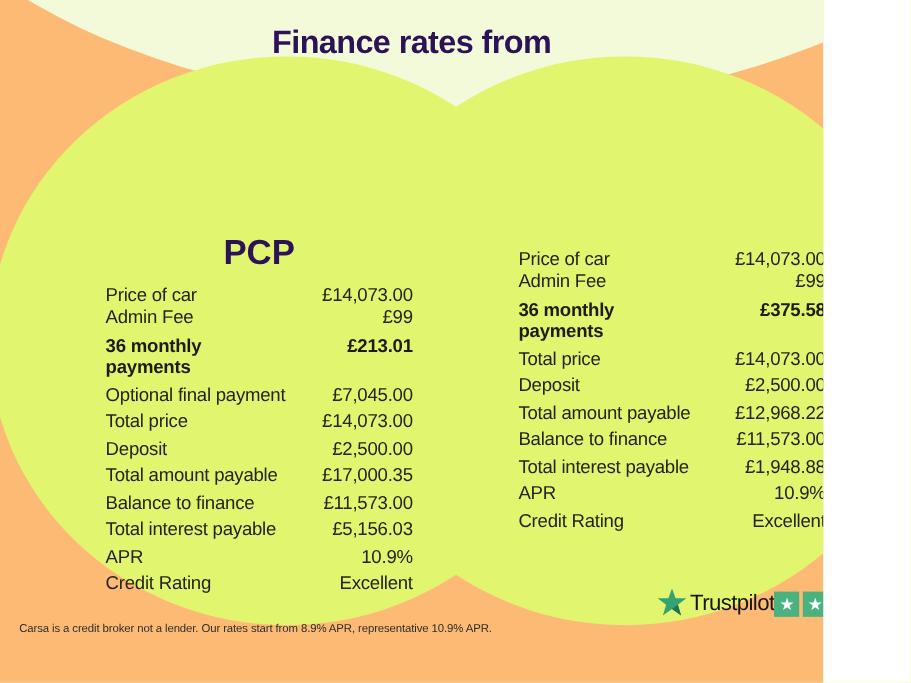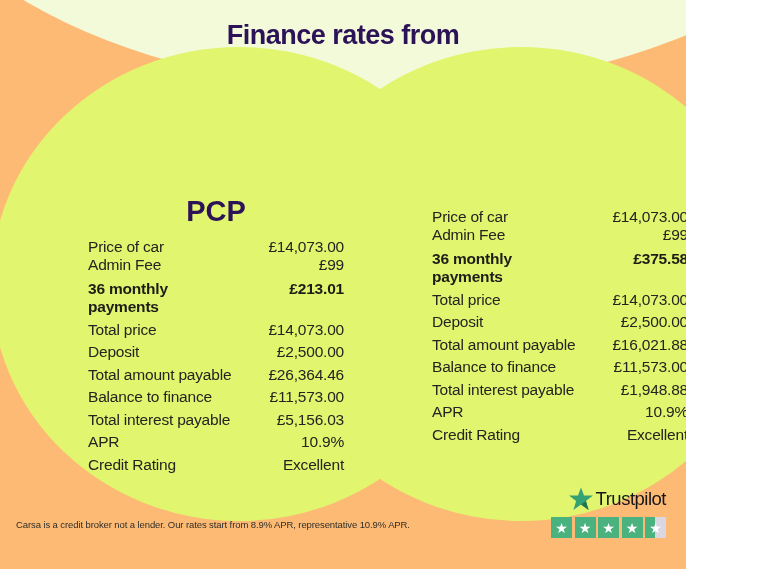--- a/index.html
+++ b/index.html
@@ -47,21 +47,21 @@
   .frow.tight{ margin-top:0; }
   .frow.bold{ font-weight:700; margin-top:6px; color:#1d1d18;gap:48px; }
 
   .disclaimer{
     position:absolute; left:16px; top:518px; width:450px;
     font-size:9.5px; line-height:14.5px; color:#2e2e29; letter-spacing:-0.1px;
   }
 
   .trustpilot{
     position:absolute; top:487px; right:20px; width:118px;
-    display:flex; flex-direction:column; align-items:flex-end;
+    display:flex; flex-direction:row; align-items:flex-end;
   }
   .tp-logo{ display:flex; align-items:center; gap:3px; }
   .tp-brand{
     font-size:18.5px; font-weight:500; letter-spacing:-0.5px; color:#16161a;
   }
   .tp-stars{ display:flex; gap:2.5px; margin-top:6px; }
   .tp-box{
     width:21px; height:21px; background:#4ab27e;
     display:flex; align-items:center; justify-content:center;
   }
@@ -92,30 +92,34 @@
     </div>
     <div class="frow tight">
       <span>Admin Fee</span>
       <span>£99</span>
     </div>
     <div class="frow bold">
       <span>36 monthly payments</span>
       <span>£213.01</span>
     </div>
     <div class="frow">
+      <span>Optional final payment</span>
+      <span>£7,045.00</span>
+    </div>
+    <div class="frow">
       <span>Total price</span>
       <span>£14,073.00</span>
     </div>
     <div class="frow">
       <span>Deposit</span>
       <span>£2,500.00</span>
     </div>
     <div class="frow">
       <span>Total amount payable</span>
-      <span>£26,364.46</span>
+      <span>£17,000.35</span>
     </div>
     <div class="frow">
       <span>Balance to finance</span>
       <span>£11,573.00</span>
     </div>
     <div class="frow">
       <span>Total interest payable</span>
       <span>£5,156.03</span>
     </div>
     <div class="frow">
@@ -145,21 +149,21 @@
     <div class="frow">
       <span>Total price</span>
       <span>£14,073.00</span>
     </div>
     <div class="frow">
       <span>Deposit</span>
       <span>£2,500.00</span>
     </div>
     <div class="frow">
       <span>Total amount payable</span>
-      <span>£16,021.88</span>
+      <span>£12,968.22</span>
     </div>
     <div class="frow">
       <span>Balance to finance</span>
       <span>£11,573.00</span>
     </div>
     <div class="frow">
       <span>Total interest payable</span>
       <span>£1,948.88</span>
     </div>
     <div class="frow">

